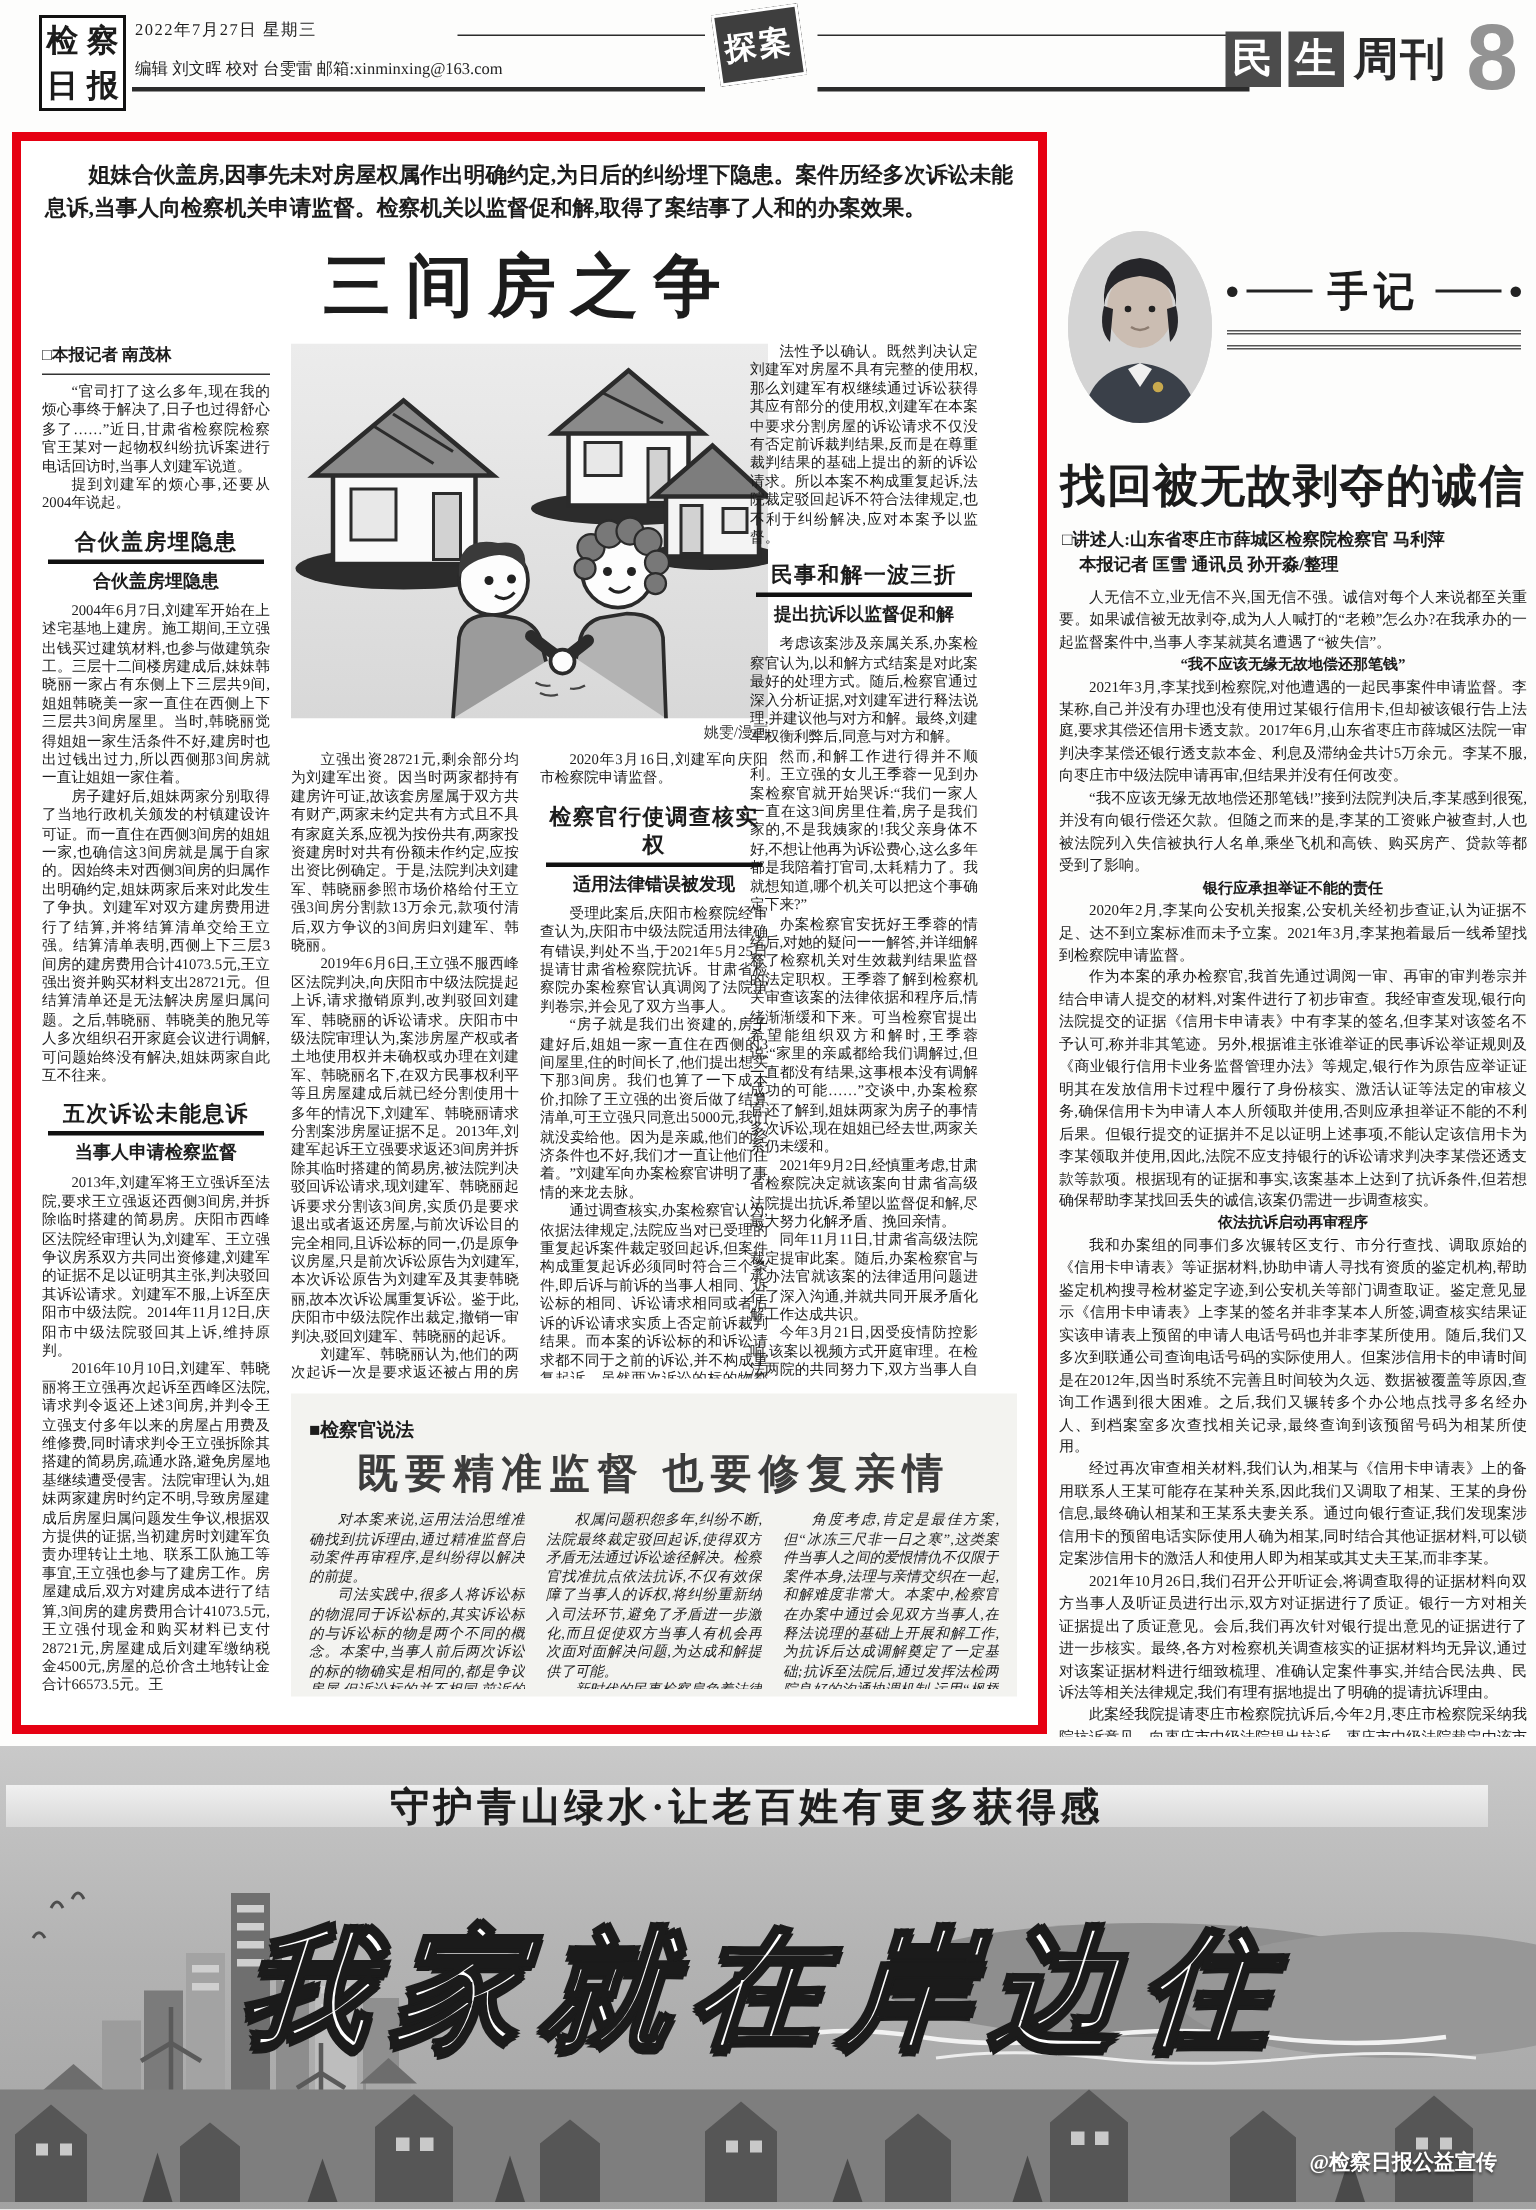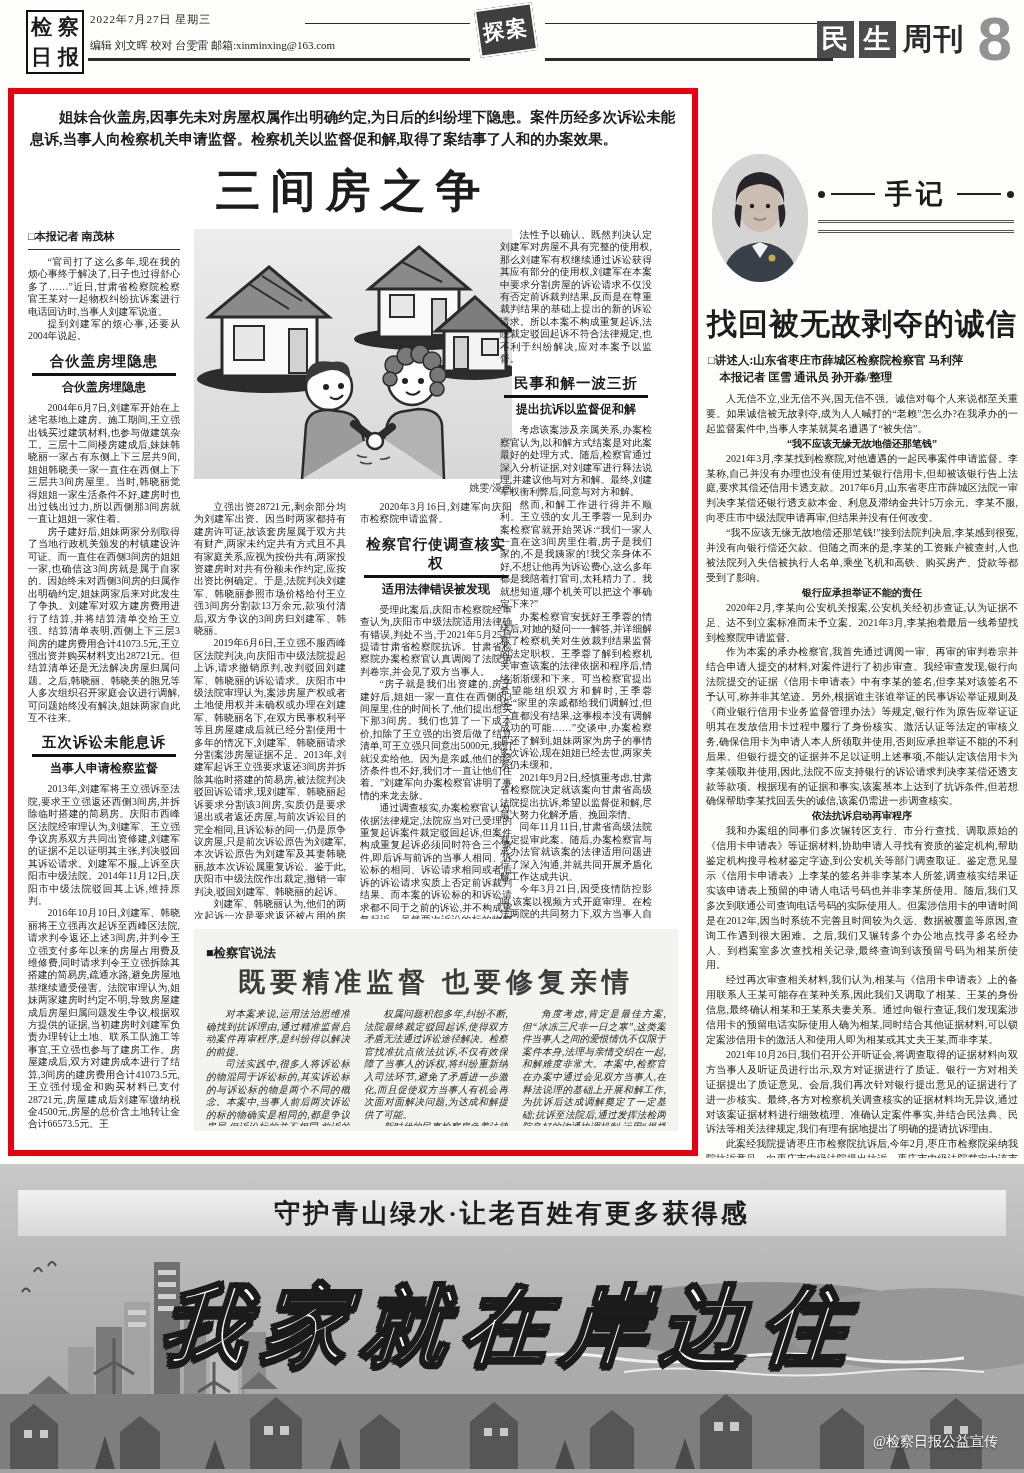--- a/index.html
+++ b/index.html
@@ -62,32 +62,32 @@
   .shouji-text{font-size:27px;font-weight:bold;letter-spacing:4px;padding:0 4px;}
   .shouji-underline{margin-top:8px;height:7px;border-top:3px double #555;border-bottom:3px double #555;}
   .sb-title{position:absolute;left:0;top:164px;width:312px;text-align:center;font-size:30px;font-weight:900;letter-spacing:1px;}
   .sb-byline{position:absolute;left:2px;top:212px;width:308px;font-size:11.5px;font-weight:bold;line-height:1.5;}
   .sb-body{position:absolute;left:0;top:252px;width:312px;height:766px;overflow:hidden;text-align:justify;}
   .sb-body p{margin:0;text-indent:2em;font-size:10px;line-height:14.9px;}
   .sb-sub{text-align:center;font-weight:bold;font-size:13.5px;margin:9px 0 7px;text-indent:0 !important;}
   
   .banner{position:absolute;left:0;top:1164px;width:1024px;height:309px;overflow:hidden;
     background:linear-gradient(#c9c9c9 0%,#b3b3b3 45%,#a2a2a2 100%);}
-  .banner-strip{position:absolute;left:18px;top:26px;width:988px;height:46px;
+  .banner-strip{position:absolute;left:4px;top:26px;width:988px;height:28px;
     background:linear-gradient(#f0f0f0,#d8d8d8);display:flex;align-items:center;justify-content:center;}
   .banner-strip span{font-size:26px;font-weight:bold;color:#1d1d1d;letter-spacing:3px;}
   .city{position:absolute;left:4px;top:78px;}
   .hills{position:absolute;right:0;top:86px;}
   .calligraphy{position:absolute;left:0;top:104px;width:1024px;text-align:center;
     font-size:86px;font-weight:bold;font-style:italic;letter-spacing:14px;color:#fff;
     transform:skewX(-4deg);
     text-shadow:2px 2px 0 #1b1b1b,-2px -2px 0 #1b1b1b,2px -2px 0 #1b1b1b,-2px 2px 0 #1b1b1b,0 4px 0 #1b1b1b;
     -webkit-text-stroke:2px #1b1b1b;}
   .silhouette{position:absolute;left:0;bottom:0;}
-  .banner-credit{position:absolute;right:26px;bottom:22px;color:#fff;font-size:14px;font-weight:normal;
+  .banner-credit{position:absolute;right:26px;bottom:22px;color:#fff;font-size:14px;font-weight:bold;
     text-shadow:0 1px 2px rgba(0,0,0,.6);}
 </style>
 </head>
 <body>
 
 <div class="header">
   <div class="logo">
     <span>检</span>
     <span>察</span>
     <span>日</span>

